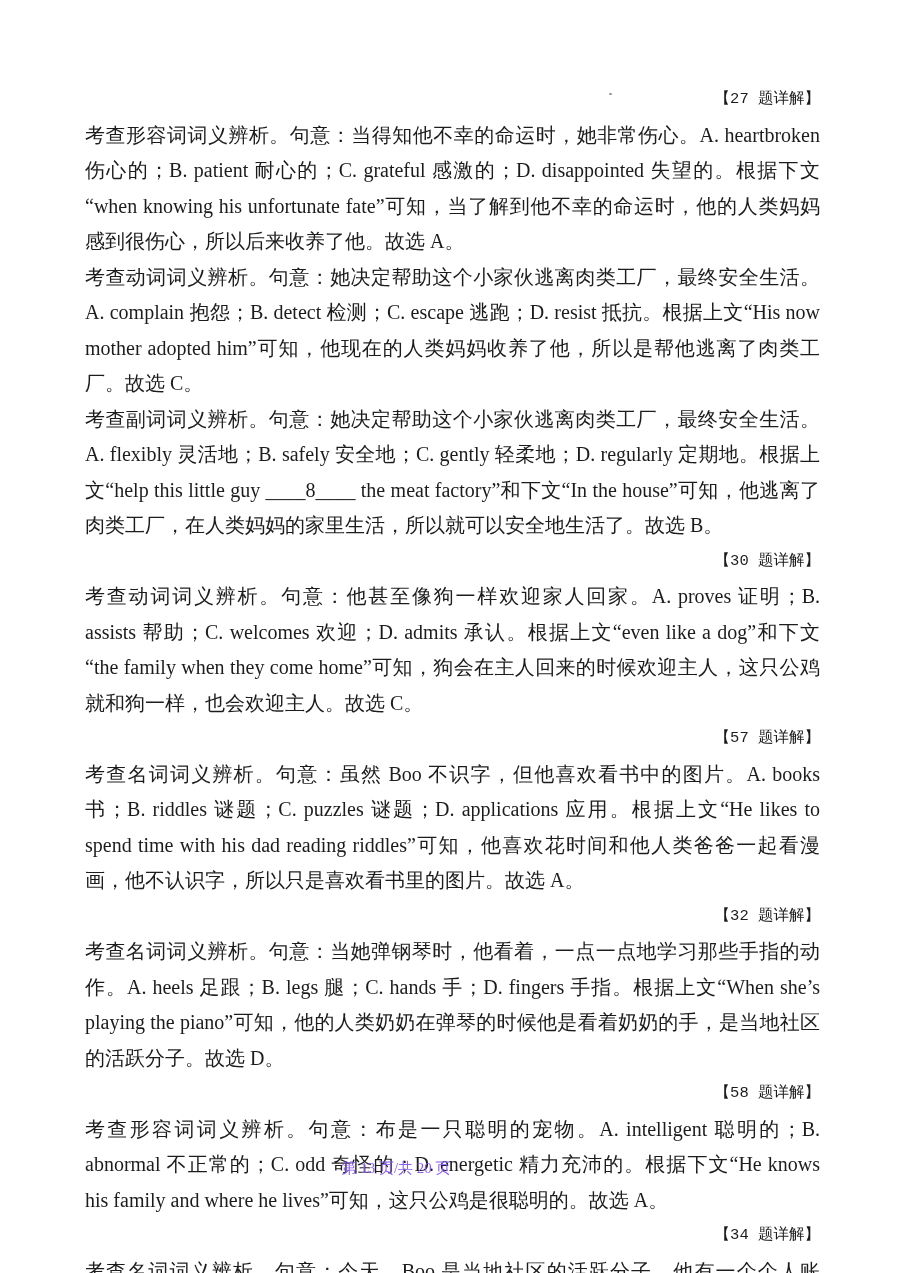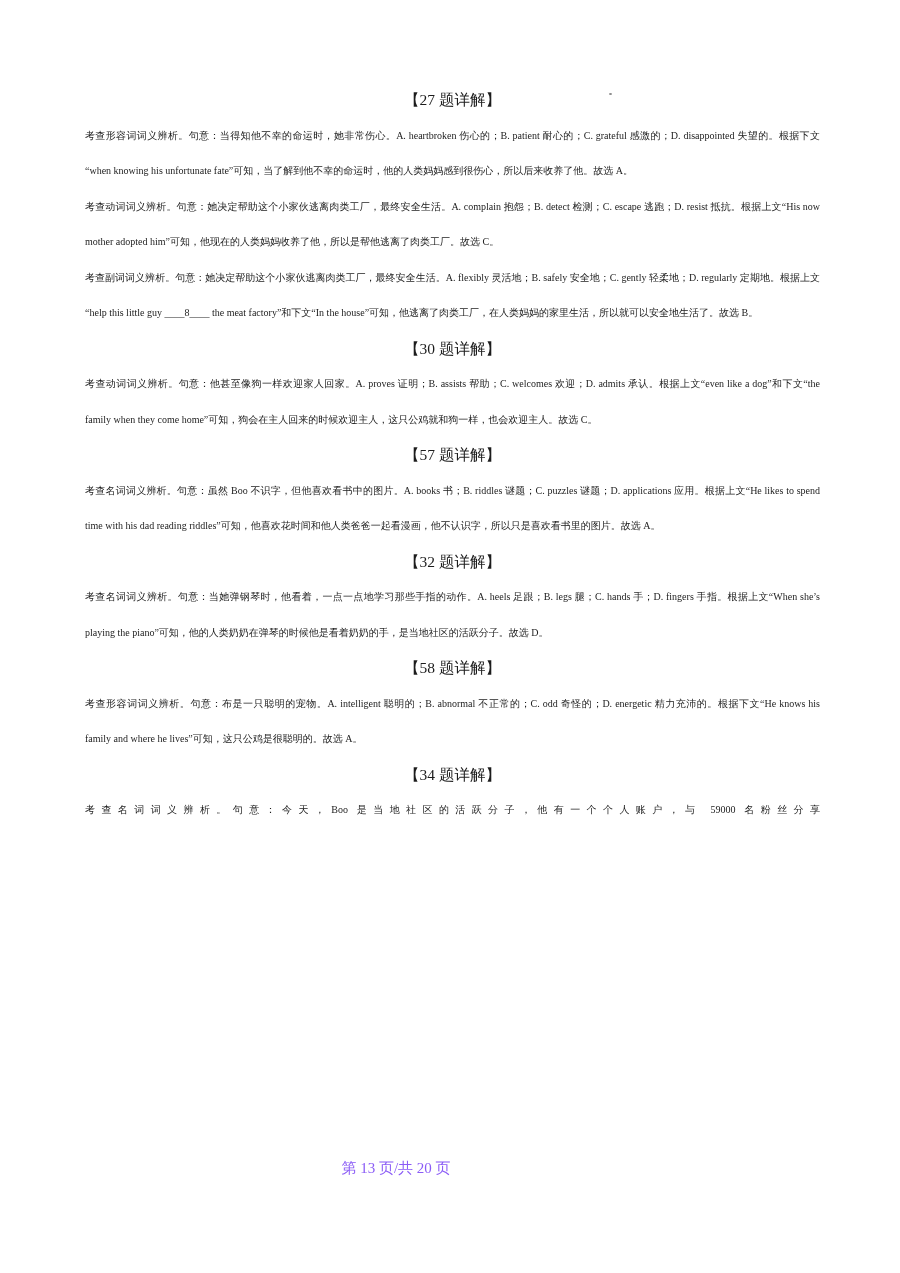--- a/index.html
+++ b/index.html
@@ -23,24 +23,25 @@
   .content {
     position: absolute;
     left: 85px;
     top: 82px;
     width: 735px;
   }
   .sec-header {
     font-size: 15.5px;
     line-height: 35.5px;
     white-space: nowrap;
-    text-align: center;
+    text-align: right;
+    font-family: Liberation Mono, monospace;
   }
   .sec-body {
-    font-size: 10px;
+    font-size: 20px;
     line-height: 35.5px;
     text-align: justify;
     text-justify: auto;
   }
   .sec-body.justify-last {
     text-align-last: justify;
   }
   .footer {
     position: absolute;
     left: 0;

